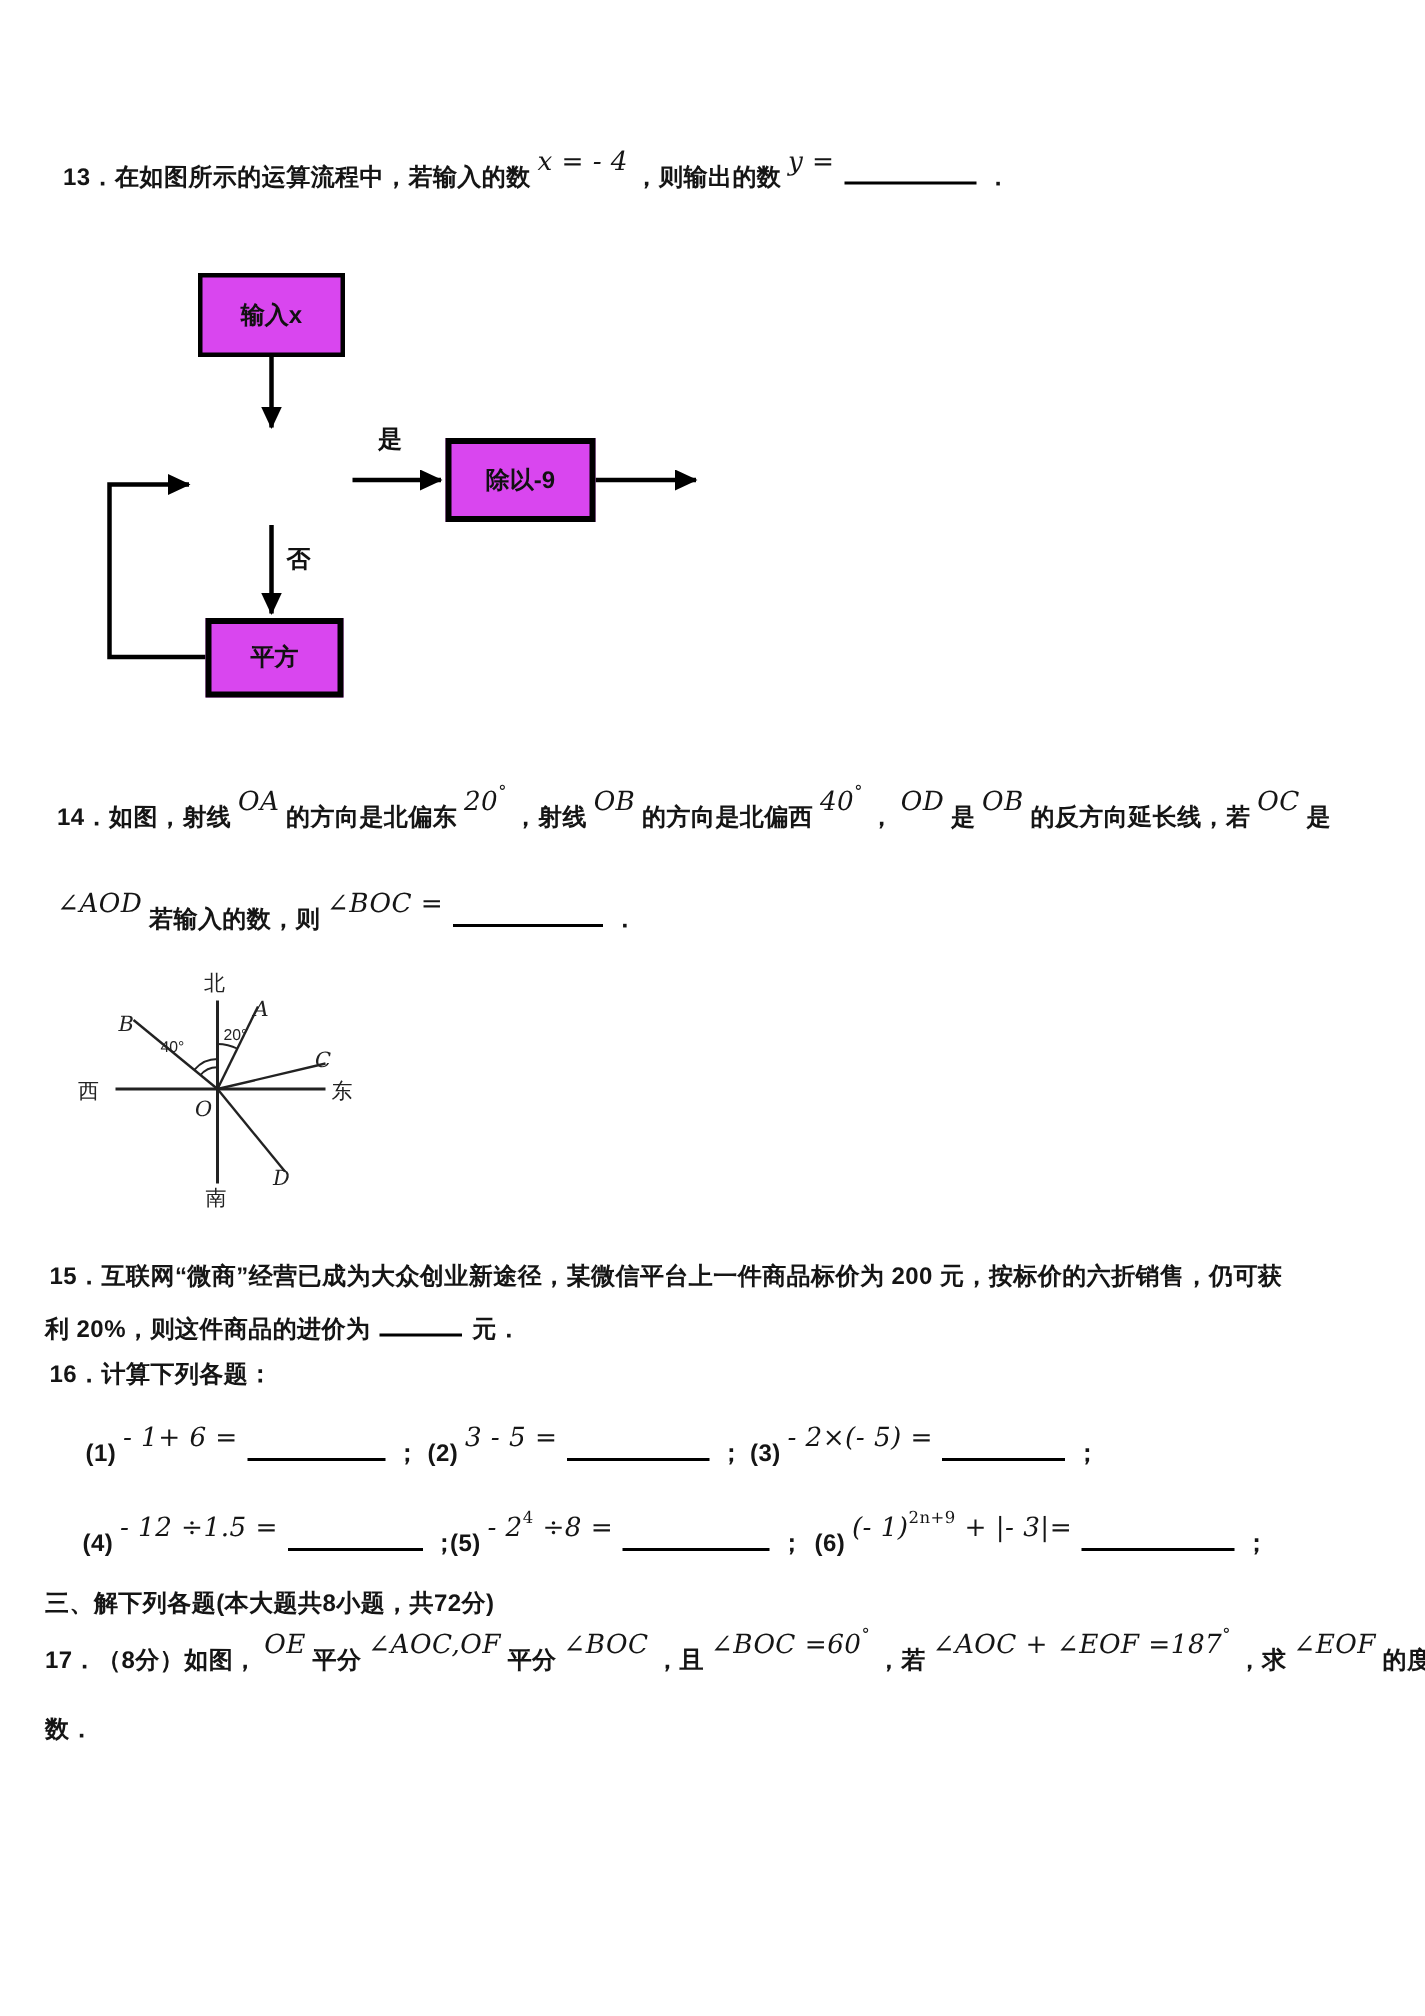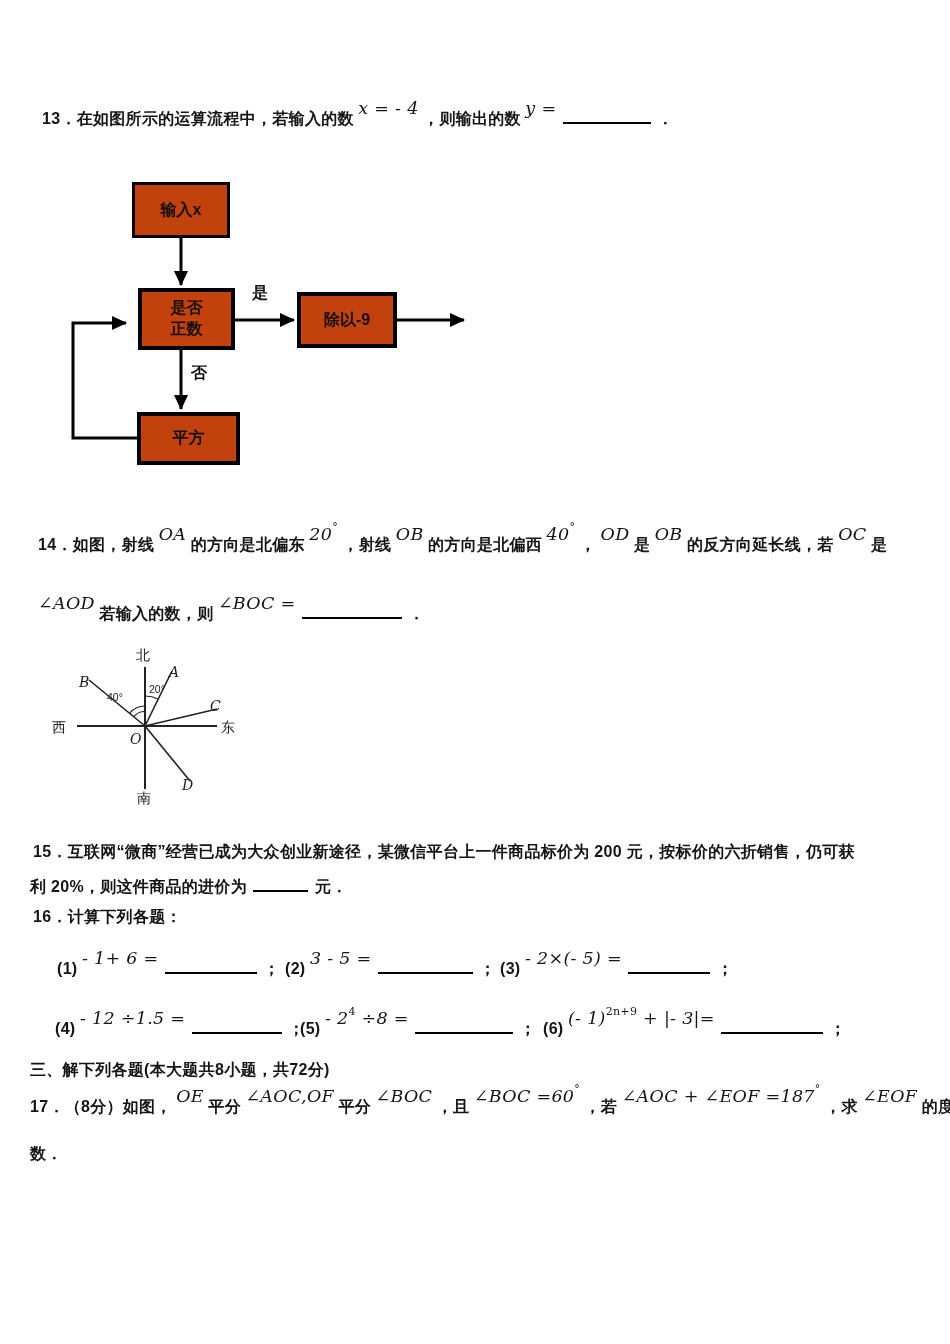--- a/index.html
+++ b/index.html
@@ -13,21 +13,21 @@
   
   .m {
     font-family:"DejaVu Serif", serif; font-style:italic; font-weight:400;
     font-size:17.5px; position:relative; top:-10px; letter-spacing:0.3px;
   }
   .m sup { font-size:11px; font-style:normal; position:relative; top:-2px; }
   .blank { display:inline-block; border-bottom:2px solid #000; height:16px; vertical-align:baseline; margin:0 2px; }
   
   .flowchart { position:absolute; left:60px; top:175px; width:530px; height:300px; }
   .fbox {
-    position:absolute; background:#c2410c; border:3px solid #000;
+    position:absolute; background:#d946ef; border:3px solid #000;
     display:flex; align-items:center; justify-content:center; flex-direction:column;
     font-weight:700; font-size:16px; color:#111; text-align:center;
   }
   .fbox.thick { border-width:4px; }
   .flabel { position:absolute; font-weight:700; font-size:16px; color:#111; }
   .fsvg { position:absolute; left:0; top:0; }
   
   .compass { position:absolute; left:45px; top:643px; width:200px; height:172px; }
   .compass text.cnlab { font-family:"Liberation Sans", sans-serif; font-size:14px; font-weight:400; fill:#222; }
   .compass text.itlab { font-family:"DejaVu Serif", serif; font-style:italic; font-size:14px; fill:#222; }
@@ -56,28 +56,24 @@
       </defs>
       <line x1="121" y1="63" x2="121" y2="110" stroke="#000" stroke-width="3" marker-end="url(#arrow)"></line>
       <line x1="175" y1="145" x2="234" y2="145" stroke="#000" stroke-width="3" marker-end="url(#arrow)"></line>
       <line x1="337" y1="145" x2="404" y2="145" stroke="#000" stroke-width="3" marker-end="url(#arrow)"></line>
       <line x1="121" y1="175" x2="121" y2="234" stroke="#000" stroke-width="3" marker-end="url(#arrow)"></line>
       <polyline points="77,263 13,263 13,148 66,148" fill="none" stroke="#000" stroke-width="3" marker-end="url(#arrow)"></polyline>
     </svg>
     <div class="fbox" style="left:72px; top:7px; width:98px; height:56px;">
       <span>输入x</span>
     </div>
-    <div class="fbox thick" style="left:78px; top:113px; width:97px; height:62px;">
-      <span>是否</span>
-      <span>正数</span>
-    </div>
     <div class="fbox thick" style="left:237px; top:117px; width:100px; height:56px;">
       <span>除以-9</span>
     </div>
-    <div class="fbox thick" style="left:77px; top:237px; width:103px; height:53px;">
+    <div class="fbox thick" style="left:77px; top:237px; width:92px; height:53px;">
       <span>平方</span>
     </div>
     <span class="flabel" style="left:192px; top:108px;">是</span>
     <span class="flabel" style="left:131px; top:188px;">否</span>
   </div>
 
   <div class="line" style="left:38px; top:528px;">
     <span class="cn">14．如图，射线</span>
     <span class="m">OA</span>
     <span class="cn">的方向是北偏东</span>

